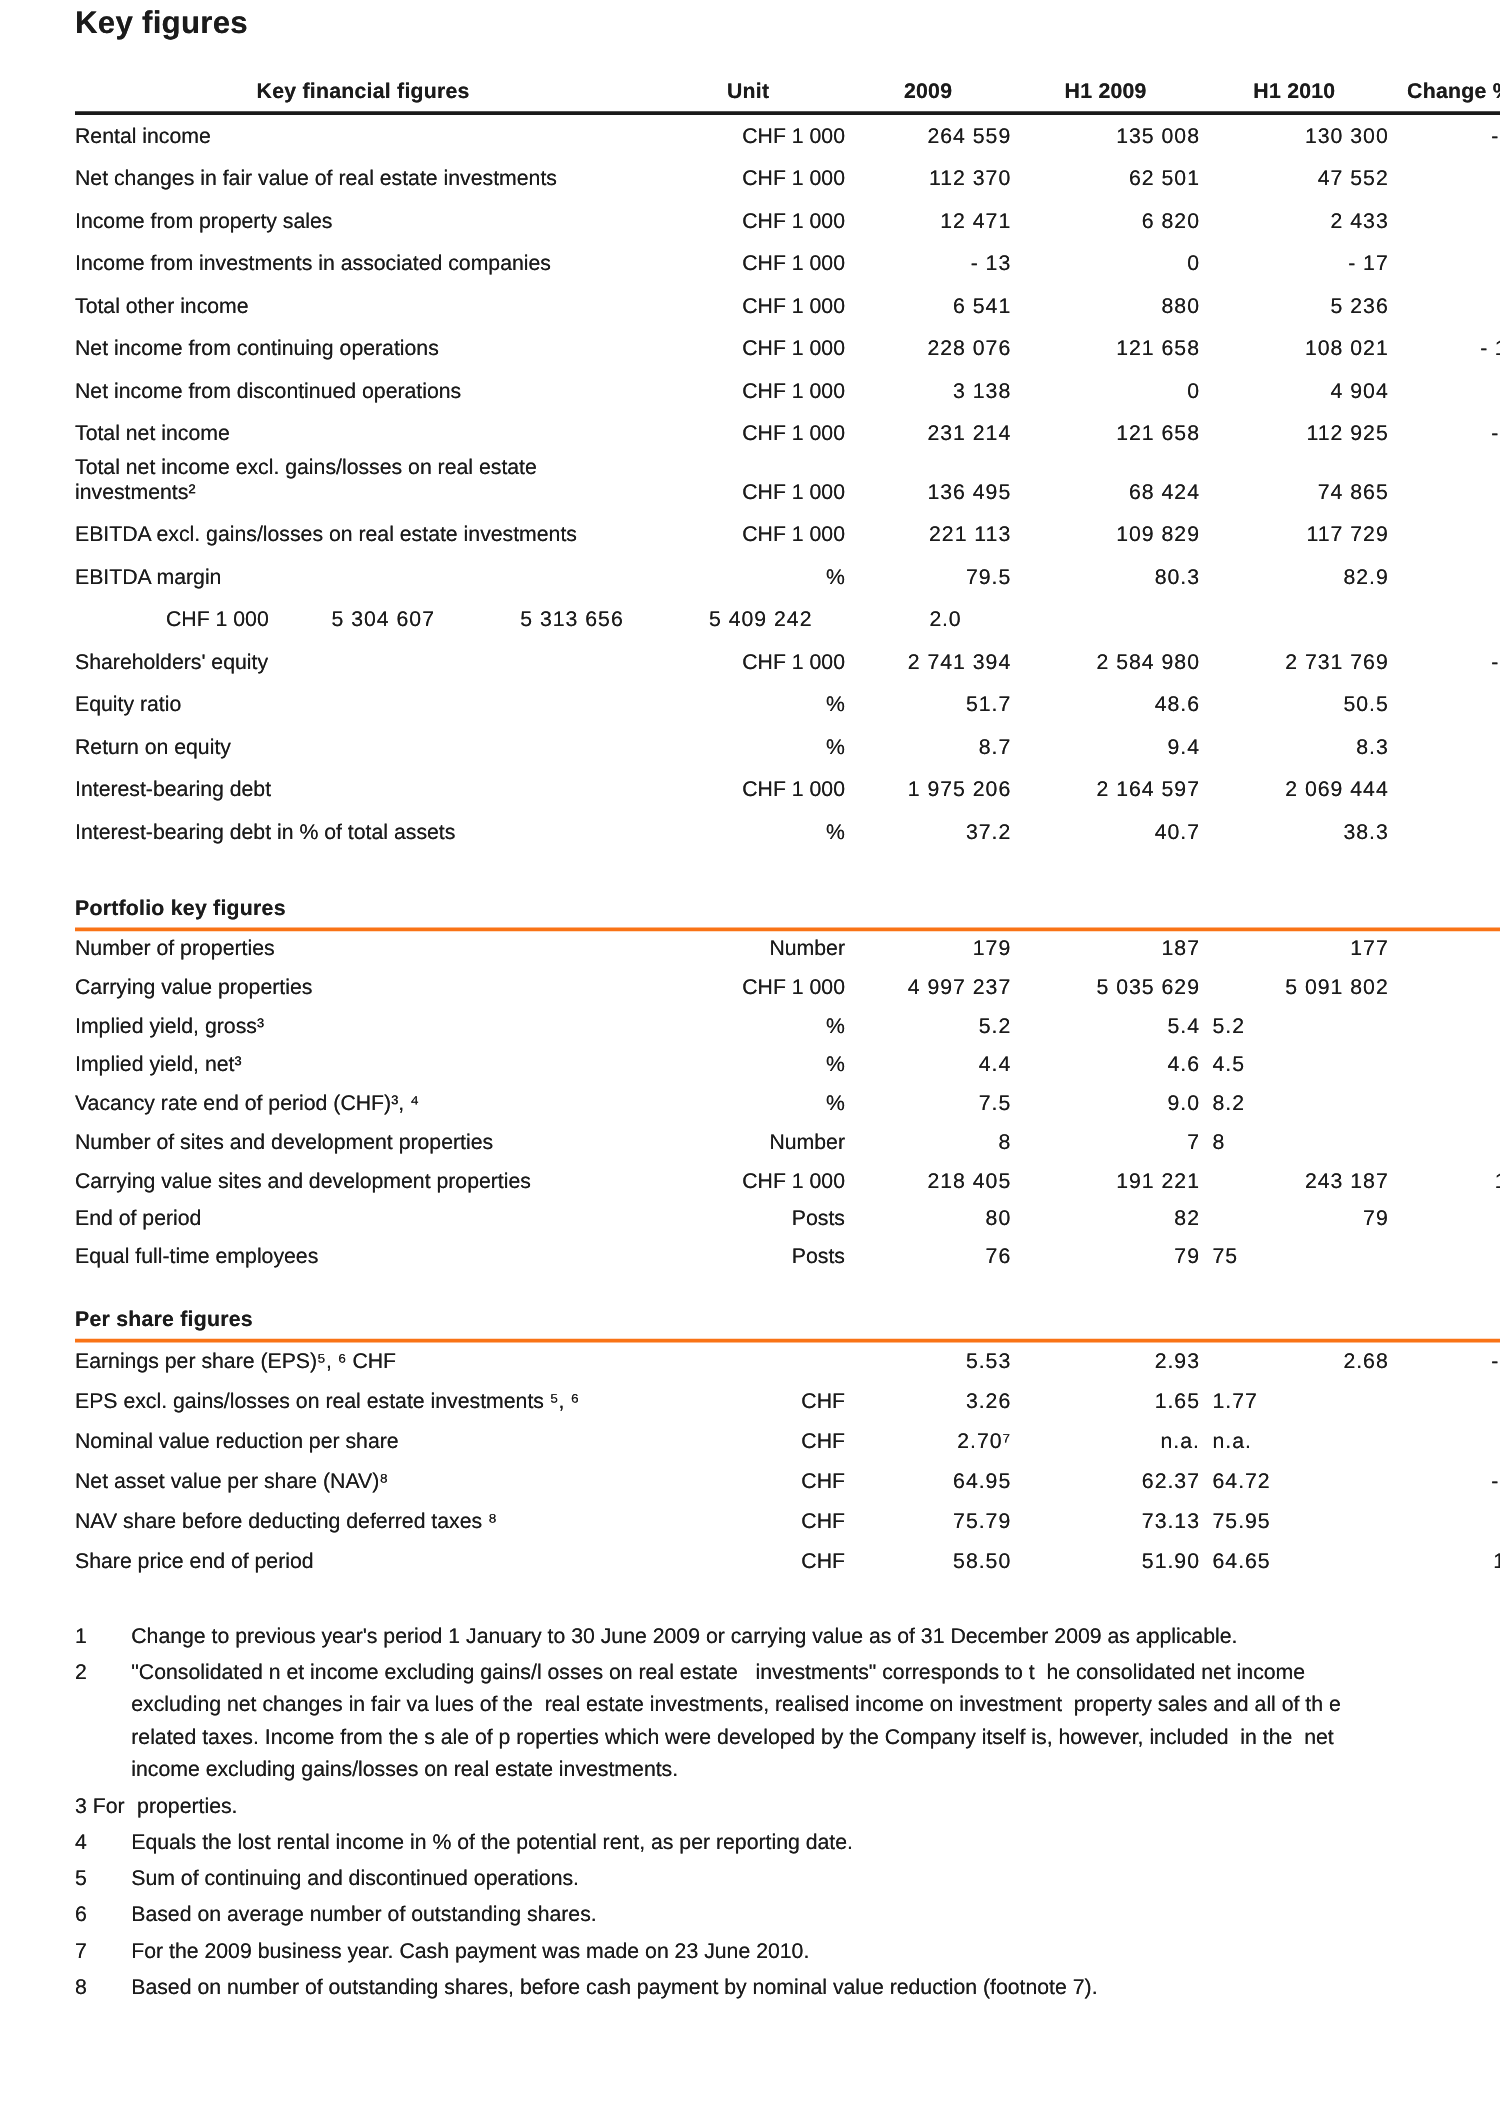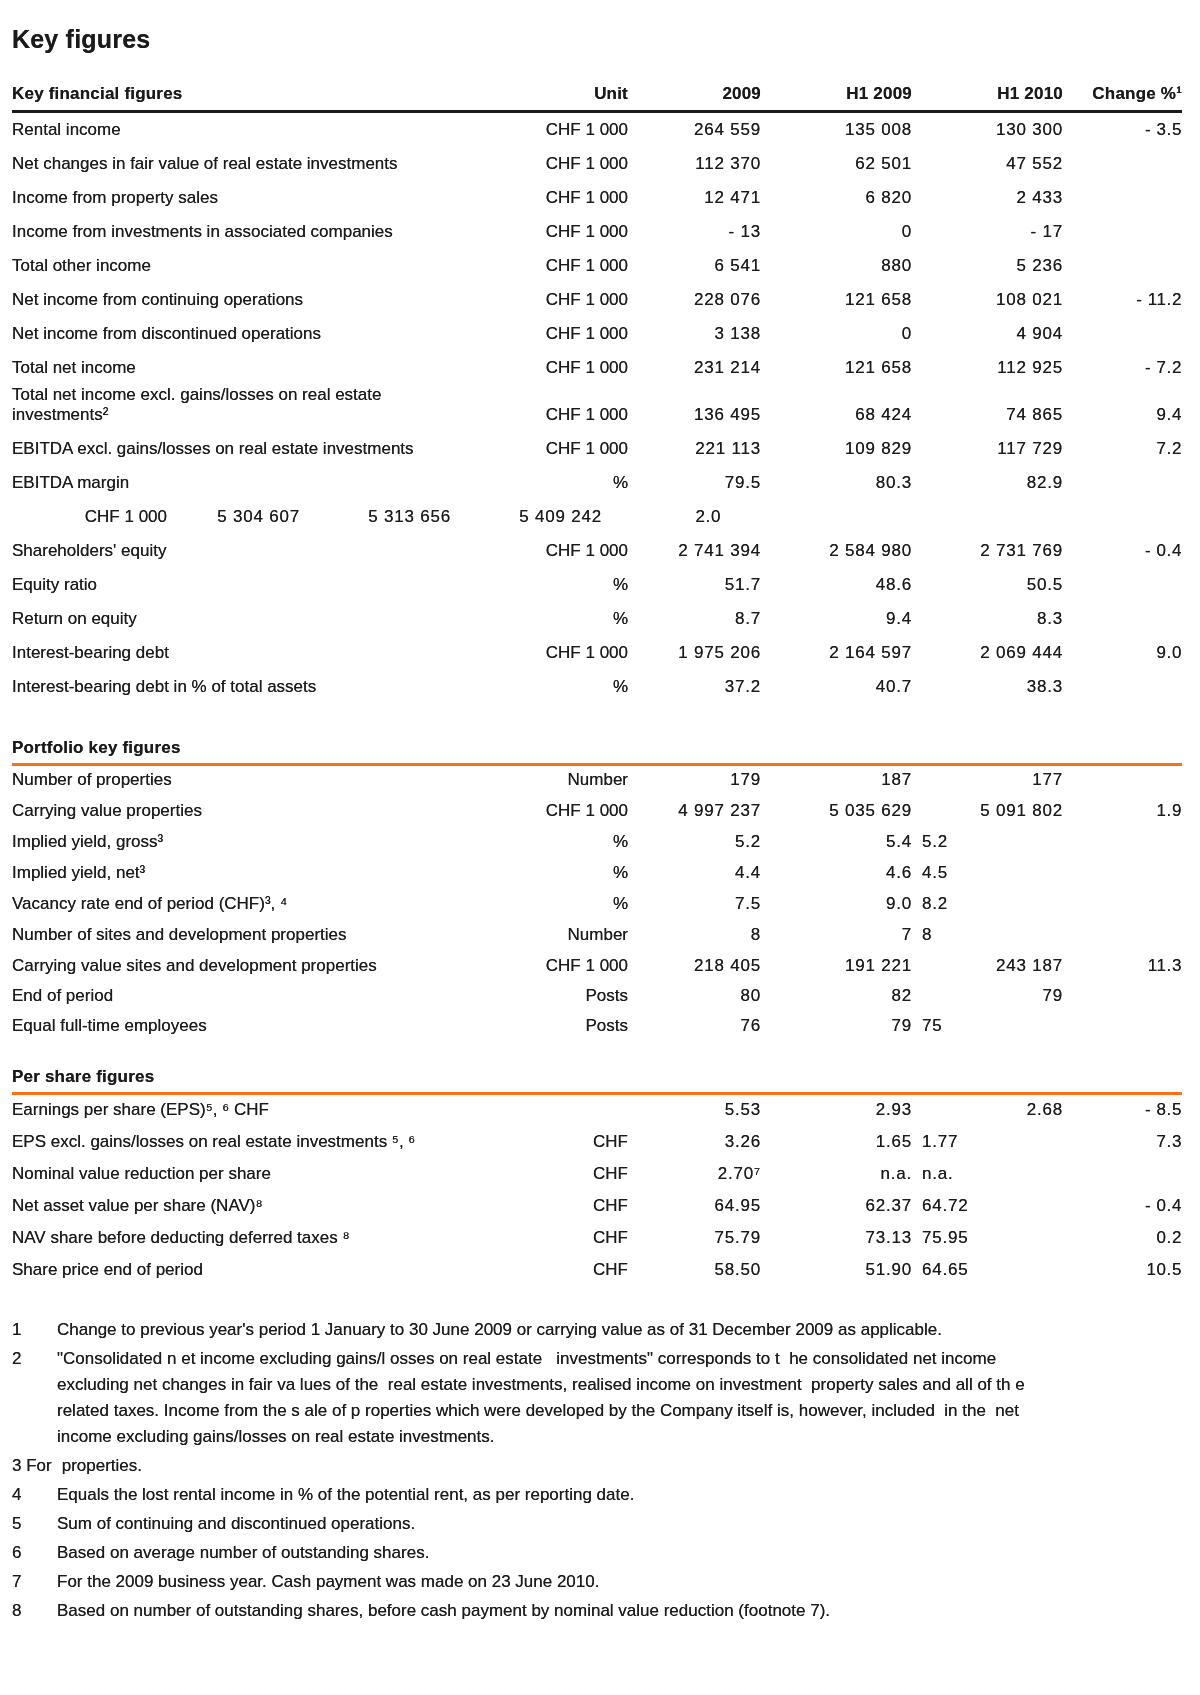--- a/index.html
+++ b/index.html
@@ -8,22 +8,23 @@
     background: #ffffff;
   }
   body {
     width: 1200px;
     height: 1695px;
     overflow: hidden;
     font-family: "Liberation Sans", "DejaVu Sans", sans-serif;
     color: #1b1b1b;
   }
   .page {
-    padding: 25px 12px 0 12px;
+    padding: 4px 12px 0 12px;
     text-shadow: 0 0 0.45px rgba(25,25,25,0.85);
+    margin-left: 48px;
   }
   .page-title {
     font-size: 25px;
     font-weight: 700;
     margin: 0 0 30px 0;
     letter-spacing: 0.2px;
   }
   .table {
     width: 1170px;
     font-size: 17px;
@@ -38,21 +39,21 @@
   .c.h10.left{ text-align: left; padding-left: 10px; }
   .c.chg     { width: 119px; text-align: right; letter-spacing: 0.6px; white-space: nowrap; }
 
   .thead {
     display: flex;
     align-items: flex-end;
     font-weight: 700;
     padding-bottom: 6px;
     border-bottom: 3px solid #1a1a1a;
   }
-  .thead .c { letter-spacing: 0.2px; }
+  .thead .c { letter-spacing: 0.2px; text-align: center; }
 
   .row {
     display: flex;
     align-items: flex-end;
     box-sizing: border-box;
     padding-bottom: 7px;
   }
   .sec-0 .row { min-height: 34px; }
   .sec-1 .row { min-height: 31px; }
   .sec-2 .row { min-height: 30px; }

